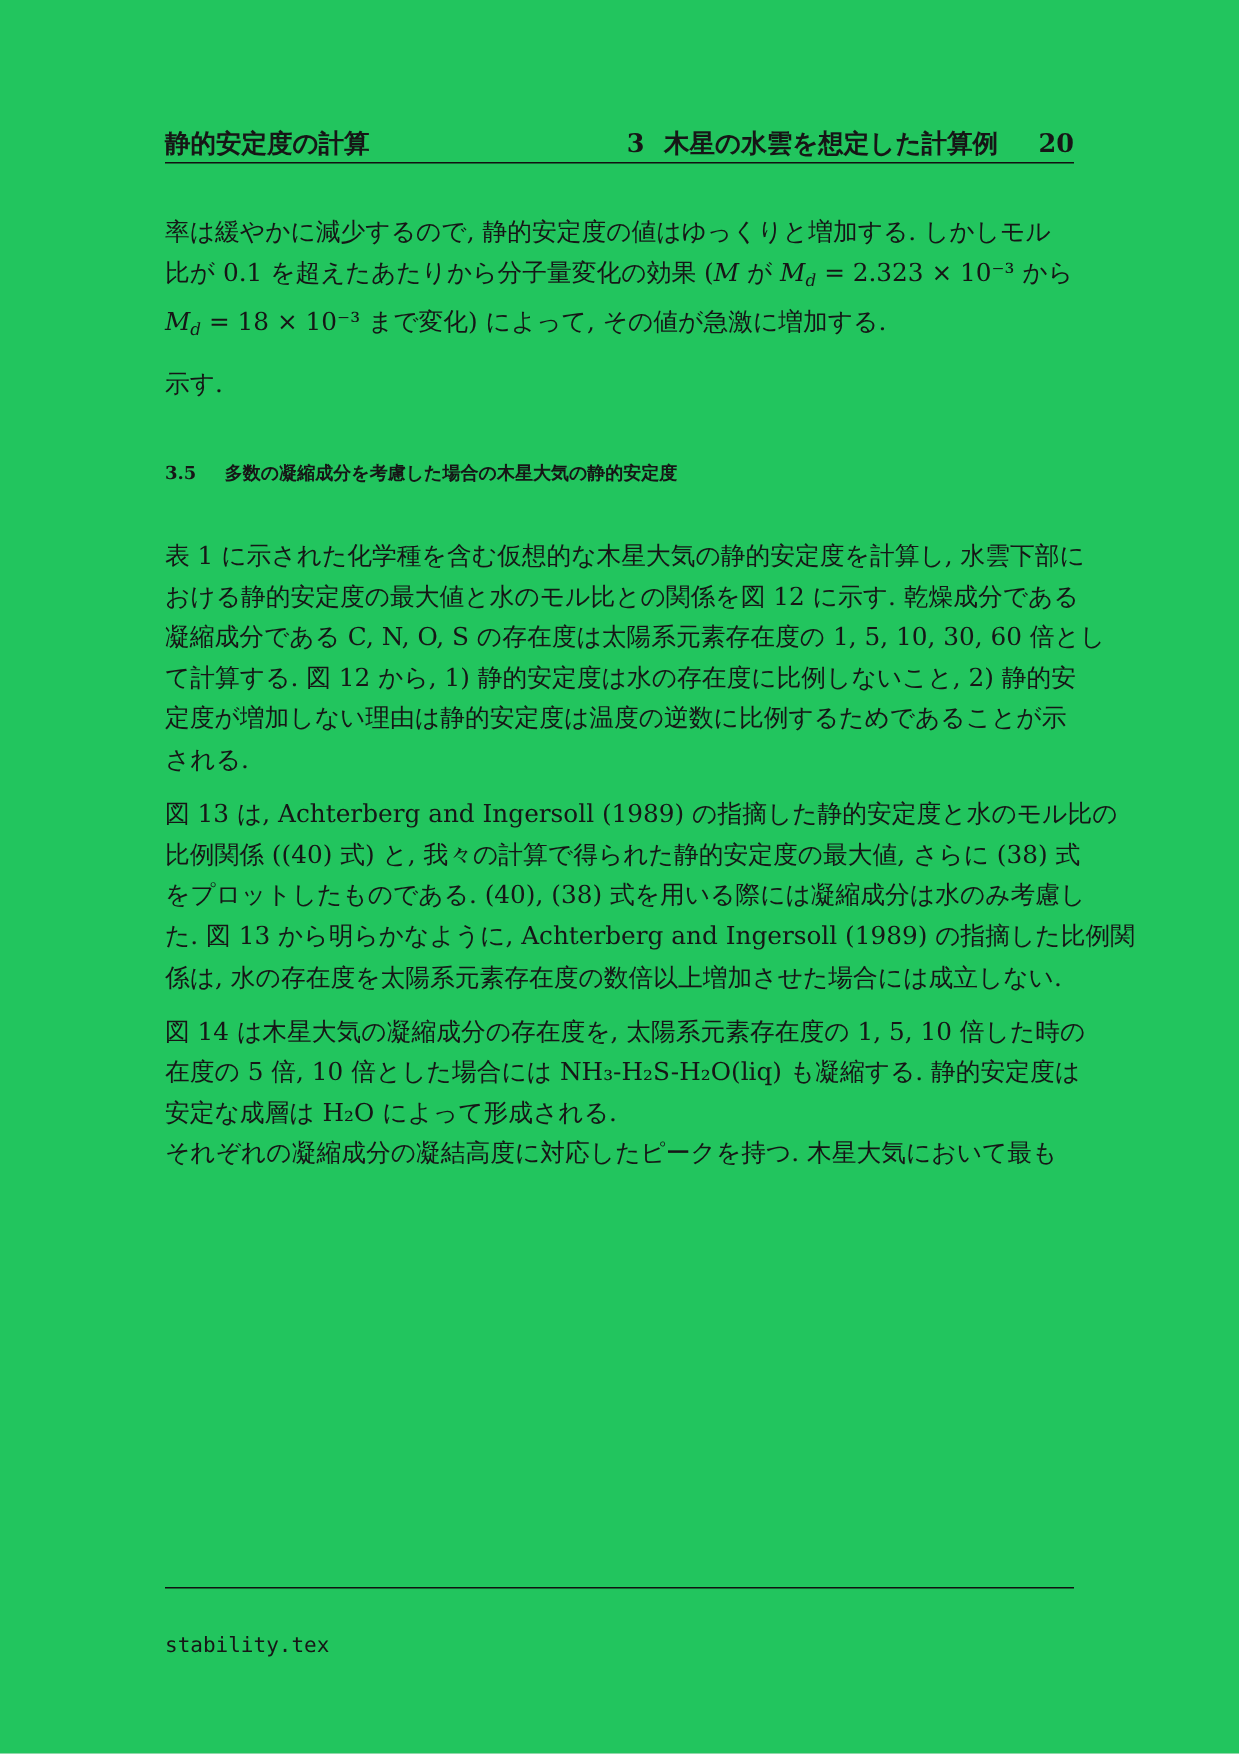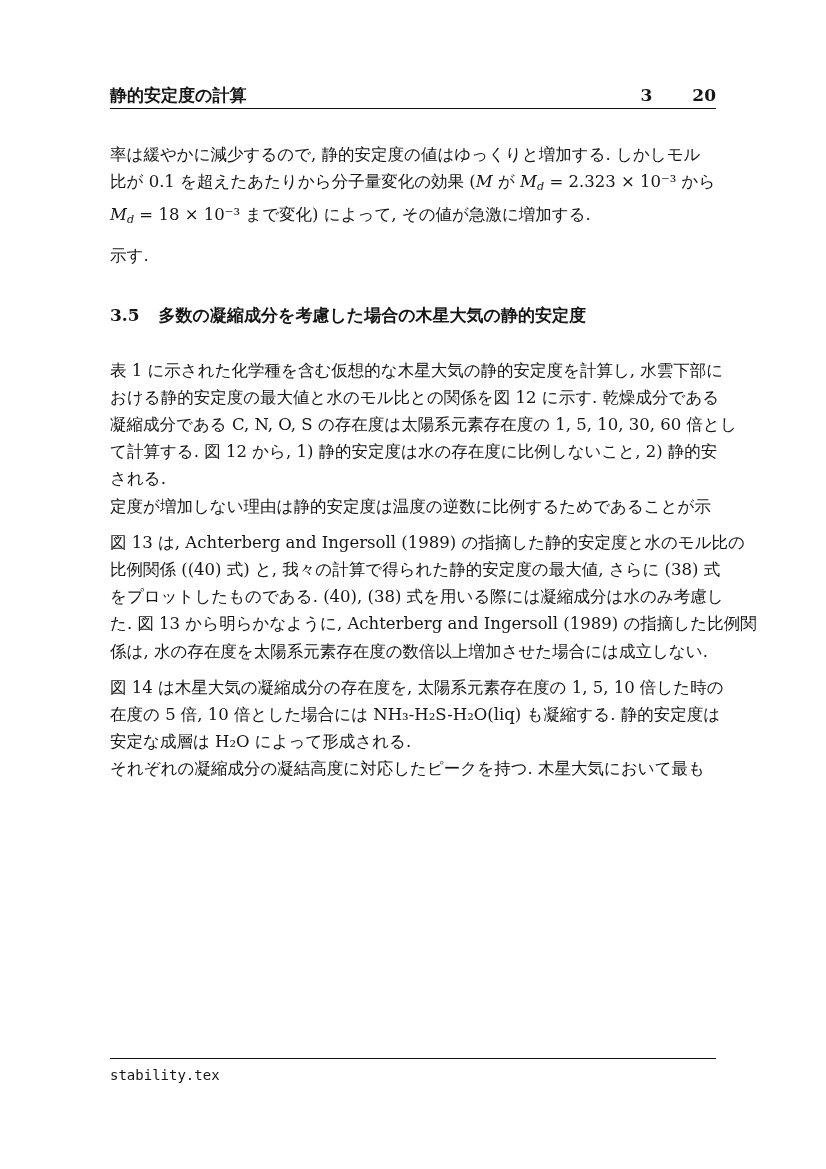--- a/index.html
+++ b/index.html
@@ -1,20 +1,20 @@
 <!DOCTYPE html>
 <html lang="ja"><head>
 <meta charset="utf-8">
 <style>
   html,body{margin:0;padding:0;background:#e8e8e8;}
   .page{
     position:relative;
     width:826px;height:1169px;
     margin:0 auto;
-    background:#ffffff;
+    background:#22c55e;
     color:#161616;
     font-family:"DejaVu Serif","Liberation Serif",serif;
     overflow:hidden;
   }
   
   .header{
     position:absolute;
     left:110px;width:606px;top:84px;
     display:flex;justify-content:space-between;align-items:baseline;
     font-size:17px;font-weight:bold;
@@ -37,49 +37,50 @@
   }
   .para{margin:0 0 9px 0;padding:0;}
   .ln{display:block;white-space:nowrap;}
   .sg-r{font-style:normal;}
   .sg-i{font-style:italic;}
   .sg-sub{font-style:italic;font-size:0.68em;vertical-align:-0.30em;letter-spacing:0;}
   .sg-tt{font-family:"DejaVu Sans Mono","Liberation Mono",monospace;font-size:0.93em;}
   
   .section-heading{
     margin:33px 0 30px 0;
-    font-weight:bold;font-size:17px;line-height:24px;
+    font-weight:bold;font-size:12px;line-height:24px;
     white-space:nowrap;
   }
   .section-heading .h-num{font-family:"DejaVu Serif","Liberation Serif",serif;}
   .section-heading .h-title{
     font-family:"DejaVu Sans","Liberation Sans",sans-serif;
     margin-left:19px;
   }
   
   .footer-rule{
     position:absolute;left:110px;width:606px;top:1058px;
     border-top:1.5px solid #111;height:0;
   }
   .footer{
-    position:absolute;left:110px;width:606px;top:1064px;
+    position:absolute;left:110px;width:606px;top:1086px;
     display:flex;justify-content:flex-start;align-items:baseline;
     font-size:14.5px;line-height:22px;flex-direction:column;
   }
   .footer .tt{font-family:"DejaVu Sans Mono","Liberation Mono",monospace;font-size:14px;}
 </style>
 </head>
 <body>
 
 <div class="page">
 
   <div class="header">
     <span class="cjk">静的安定度の計算</span>
     <span class="header-right">
       <span class="num sec-num">3</span>
+      <span class="cjk">木星の水雲を想定した計算例</span>
       <span class="num page-num">20</span>
     </span>
   </div>
   <div class="header-rule"></div>
 
   <div class="body">
     <div>
         <p class="para">
           <span class="ln"><span class="sg-r">率は緩やかに減少するので, 静的安定度の値はゆっくりと増加する. しかしモル</span></span>
           <span class="ln"><span class="sg-r">比が 0.1 を超えたあたりから分子量変化の効果 (</span><span class="sg-i">M</span><span class="sg-r"> が </span><span class="sg-i">M</span><span class="sg-sub">d</span><span class="sg-r"> = 2.323 × 10⁻³ から</span></span>
@@ -93,22 +94,22 @@
     <h2 class="section-heading" style="margin-top:33px;">
       <span class="h-num">3.5</span><span class="h-title">多数の凝縮成分を考慮した場合の木星大気の静的安定度</span>
     </h2>
 
     <div>
         <p class="para">
           <span class="ln"><span class="sg-r">表 1 に示された化学種を含む仮想的な木星大気の静的安定度を計算し, 水雲下部に</span></span>
           <span class="ln"><span class="sg-r">おける静的安定度の最大値と水のモル比との関係を図 12 に示す. 乾燥成分である</span></span>
           <span class="ln"><span class="sg-r">凝縮成分である C, N, O, S の存在度は太陽系元素存在度の 1, 5, 10, 30, 60 倍とし</span></span>
           <span class="ln"><span class="sg-r">て計算する. 図 12 から, 1) 静的安定度は水の存在度に比例しないこと, 2) 静的安</span></span>
+          <span class="ln"><span class="sg-r">定度が増加しない理由は静的安定度は温度の逆数に比例するためであることが示</span></span>
           <span class="ln"><span class="sg-r">される.</span></span>
-          <span class="ln"><span class="sg-r">定度が増加しない理由は静的安定度は温度の逆数に比例するためであることが示</span></span>
         </p>
         <p class="para">
           <span class="ln"><span class="sg-r">図 13 は, Achterberg and Ingersoll (1989) の指摘した静的安定度と水のモル比の</span></span>
           <span class="ln"><span class="sg-r">比例関係 ((40) 式) と, 我々の計算で得られた静的安定度の最大値, さらに (38) 式</span></span>
           <span class="ln"><span class="sg-r">をプロットしたものである. (40), (38) 式を用いる際には凝縮成分は水のみ考慮し</span></span>
           <span class="ln"><span class="sg-r">た. 図 13 から明らかなように, Achterberg and Ingersoll (1989) の指摘した比例関</span></span>
           <span class="ln"><span class="sg-r">係は, 水の存在度を太陽系元素存在度の数倍以上増加させた場合には成立しない.</span></span>
         </p>
         <p class="para">
           <span class="ln"><span class="sg-r">図 14 は木星大気の凝縮成分の存在度を, 太陽系元素存在度の 1, 5, 10 倍した時の</span></span>

